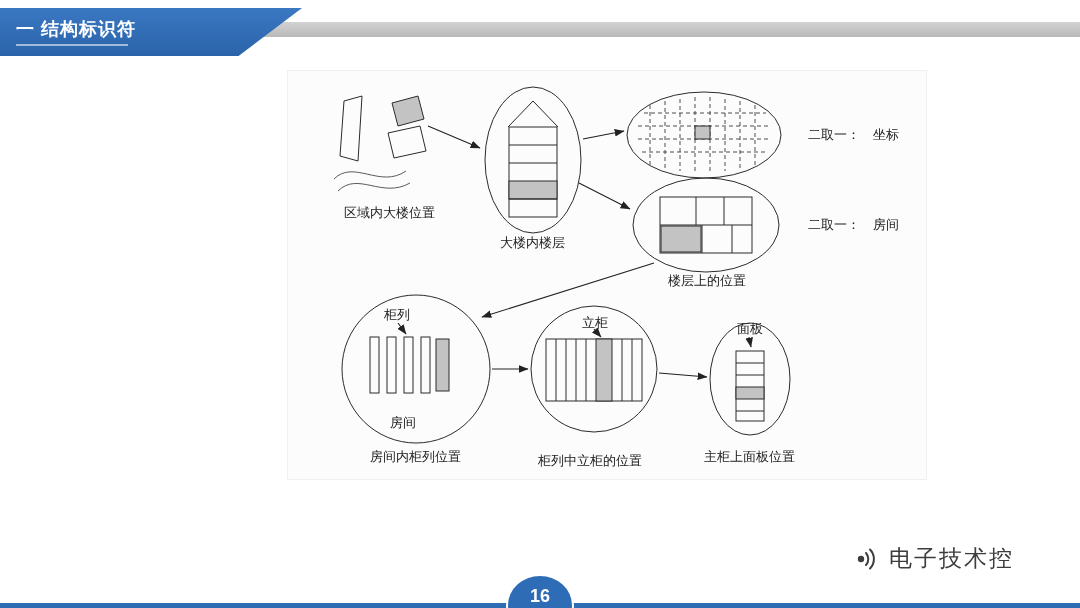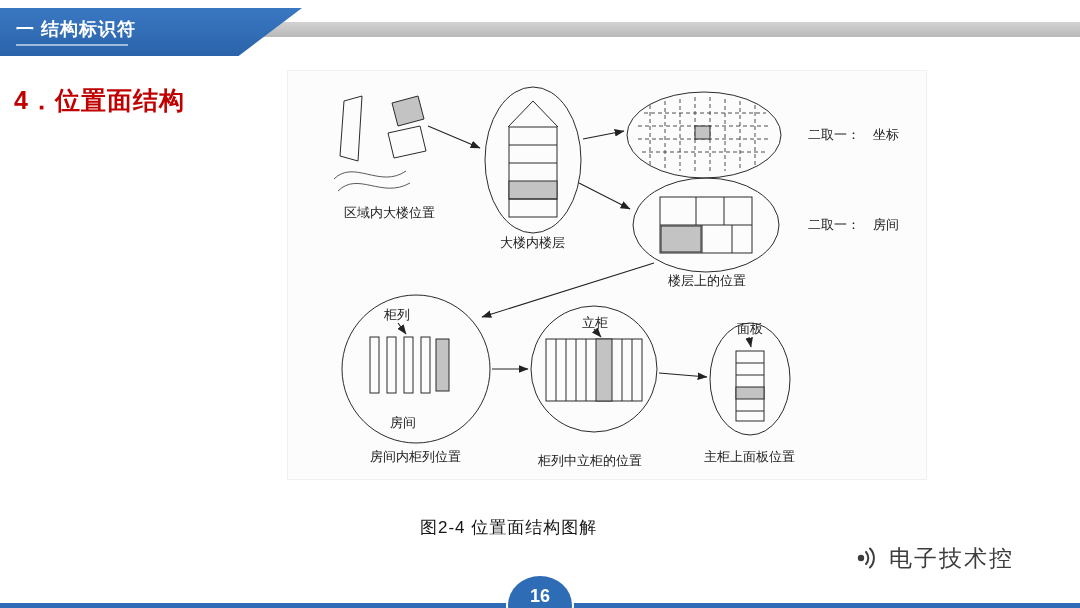--- a/index.html
+++ b/index.html
@@ -37,21 +37,21 @@
   svg .shaded { fill:#c3c3c3; stroke:#2b2b2b; stroke-width:1; }
   svg .road { fill:none; stroke:#5a5a5a; stroke-width:1; }
   svg .gridline { stroke:#3a3a3a; stroke-width:0.9; stroke-dasharray:4 3; }
   svg .arrow { stroke:#222; stroke-width:1.1; }
   .figure-caption {
     position:absolute; left:420px; top:516px;
     font-size:17px; color:#161616; letter-spacing:1px;
   }
   .watermark {
     position:absolute; left:852px; top:543px;
-    display:flex; align-items:flex-start; gap:7px;
+    display:flex; align-items:flex-end; gap:7px;
     color:#3d3d3d; font-size:23px; letter-spacing:2px;
   }
   .footer-line {
     position:absolute; left:0; right:0; bottom:0; height:5px; background:#2e6cb5;
   }
   .page-badge {
     position:absolute; left:506px; top:574px; width:68px; height:62px;
     background:#2e6cb5; border-radius:50%; border:2px solid #ffffff;
     color:#ffffff; font-size:18px; font-weight:bold; text-align:center;
     padding-top:10px; box-sizing:border-box; z-index:3;
@@ -62,21 +62,20 @@
 
 <div class="slide">
 
   <div class="gray-bar"></div>
 
   <div class="banner">
     <span>一 结构标识符</span>
     <div class="banner-underline"></div>
   </div>
 
-  <div class="page-title">4．位置面结构</div>
 
   <div class="figure-panel">
     <svg width="638" height="408" viewBox="0 0 638 408">
       <defs>
         <marker id="arw" markerWidth="10" markerHeight="8" refX="8.5" refY="3.5" orient="auto">
           <path d="M0,0 L9,3.5 L0,7 Z" fill="#222"></path>
         </marker>
       </defs>
 
       <g>
@@ -174,21 +173,20 @@
 
       <line class="arrow" x1="140" y1="55" x2="192" y2="77" marker-end="url(#arw)"></line>
       <line class="arrow" x1="295" y1="68" x2="336" y2="60" marker-end="url(#arw)"></line>
       <line class="arrow" x1="291" y1="112" x2="342" y2="138" marker-end="url(#arw)"></line>
       <line class="arrow" x1="366" y1="192" x2="194" y2="246" marker-end="url(#arw)"></line>
       <line class="arrow" x1="204" y1="298" x2="240" y2="298" marker-end="url(#arw)"></line>
       <line class="arrow" x1="371" y1="302" x2="419" y2="306" marker-end="url(#arw)"></line>
     </svg>
   </div>
 
-  <div class="figure-caption">图2-4 位置面结构图解</div>
 
   <div class="watermark">
     <svg width="30" height="30" viewBox="0 0 30 30">
       <circle cx="9" cy="15" r="3.2" fill="#3d3d3d"></circle>
       <path d="M14 9 a9 9 0 0 1 0 12" fill="none" stroke="#3d3d3d" stroke-width="2" stroke-linecap="round"></path>
       <path d="M18 5.5 a13.5 13.5 0 0 1 0 19" fill="none" stroke="#3d3d3d" stroke-width="2" stroke-linecap="round"></path>
     </svg>
     <span>电子技术控</span>
   </div>
 

